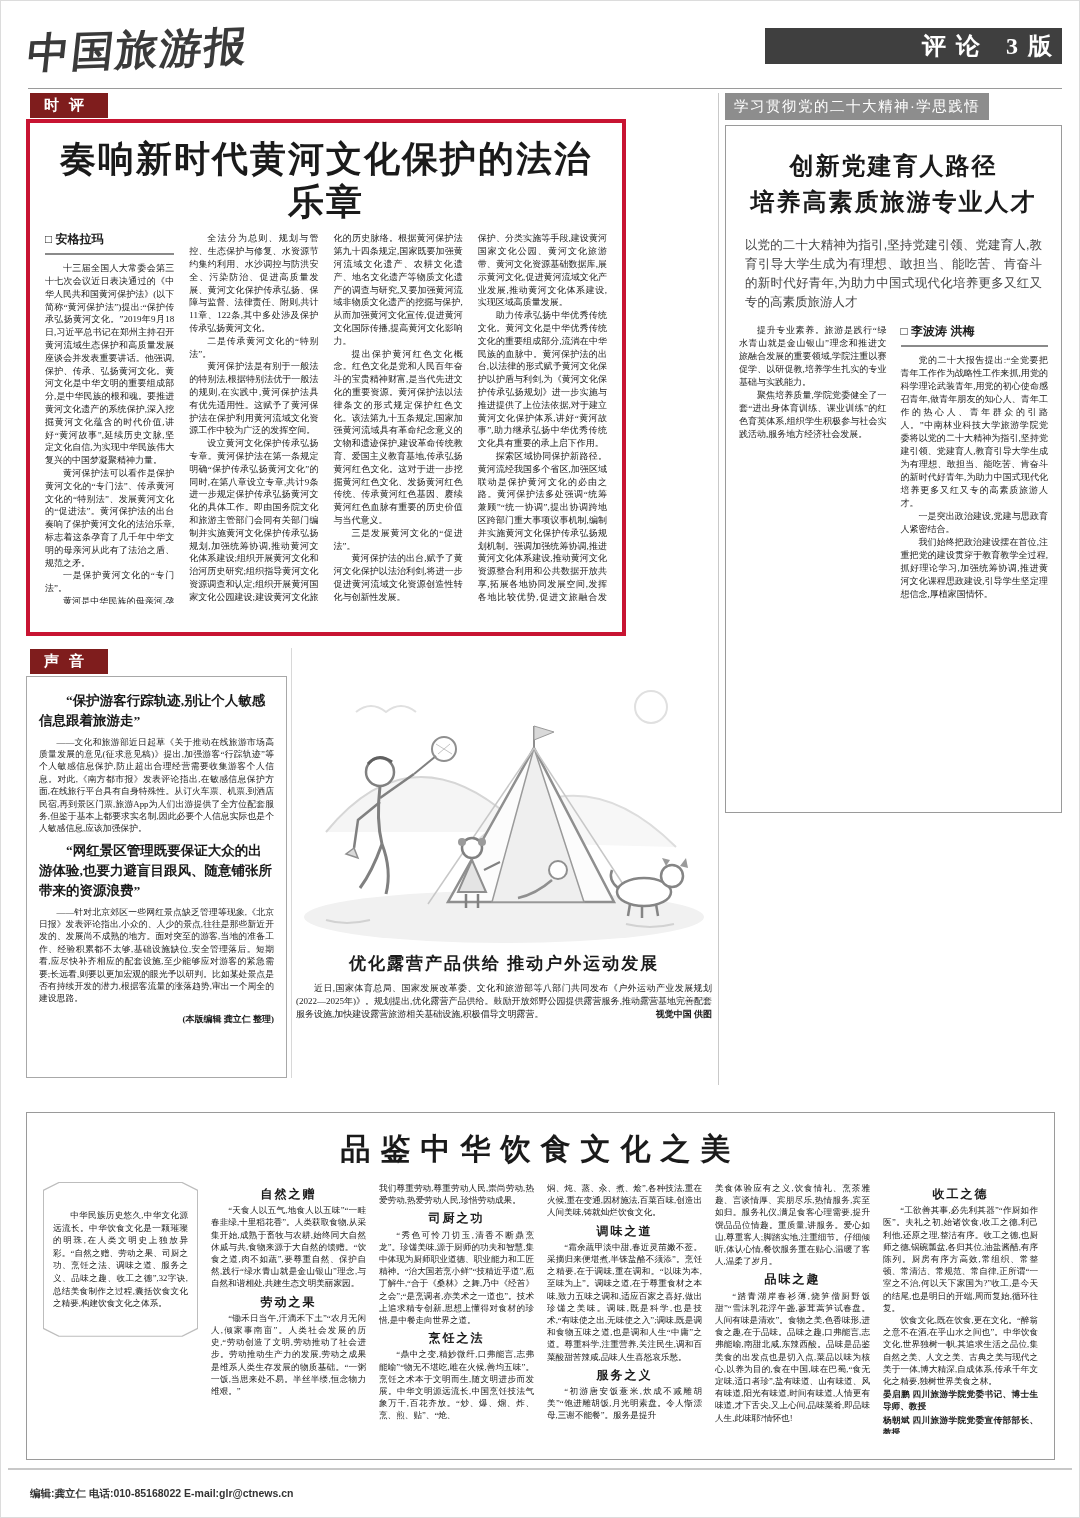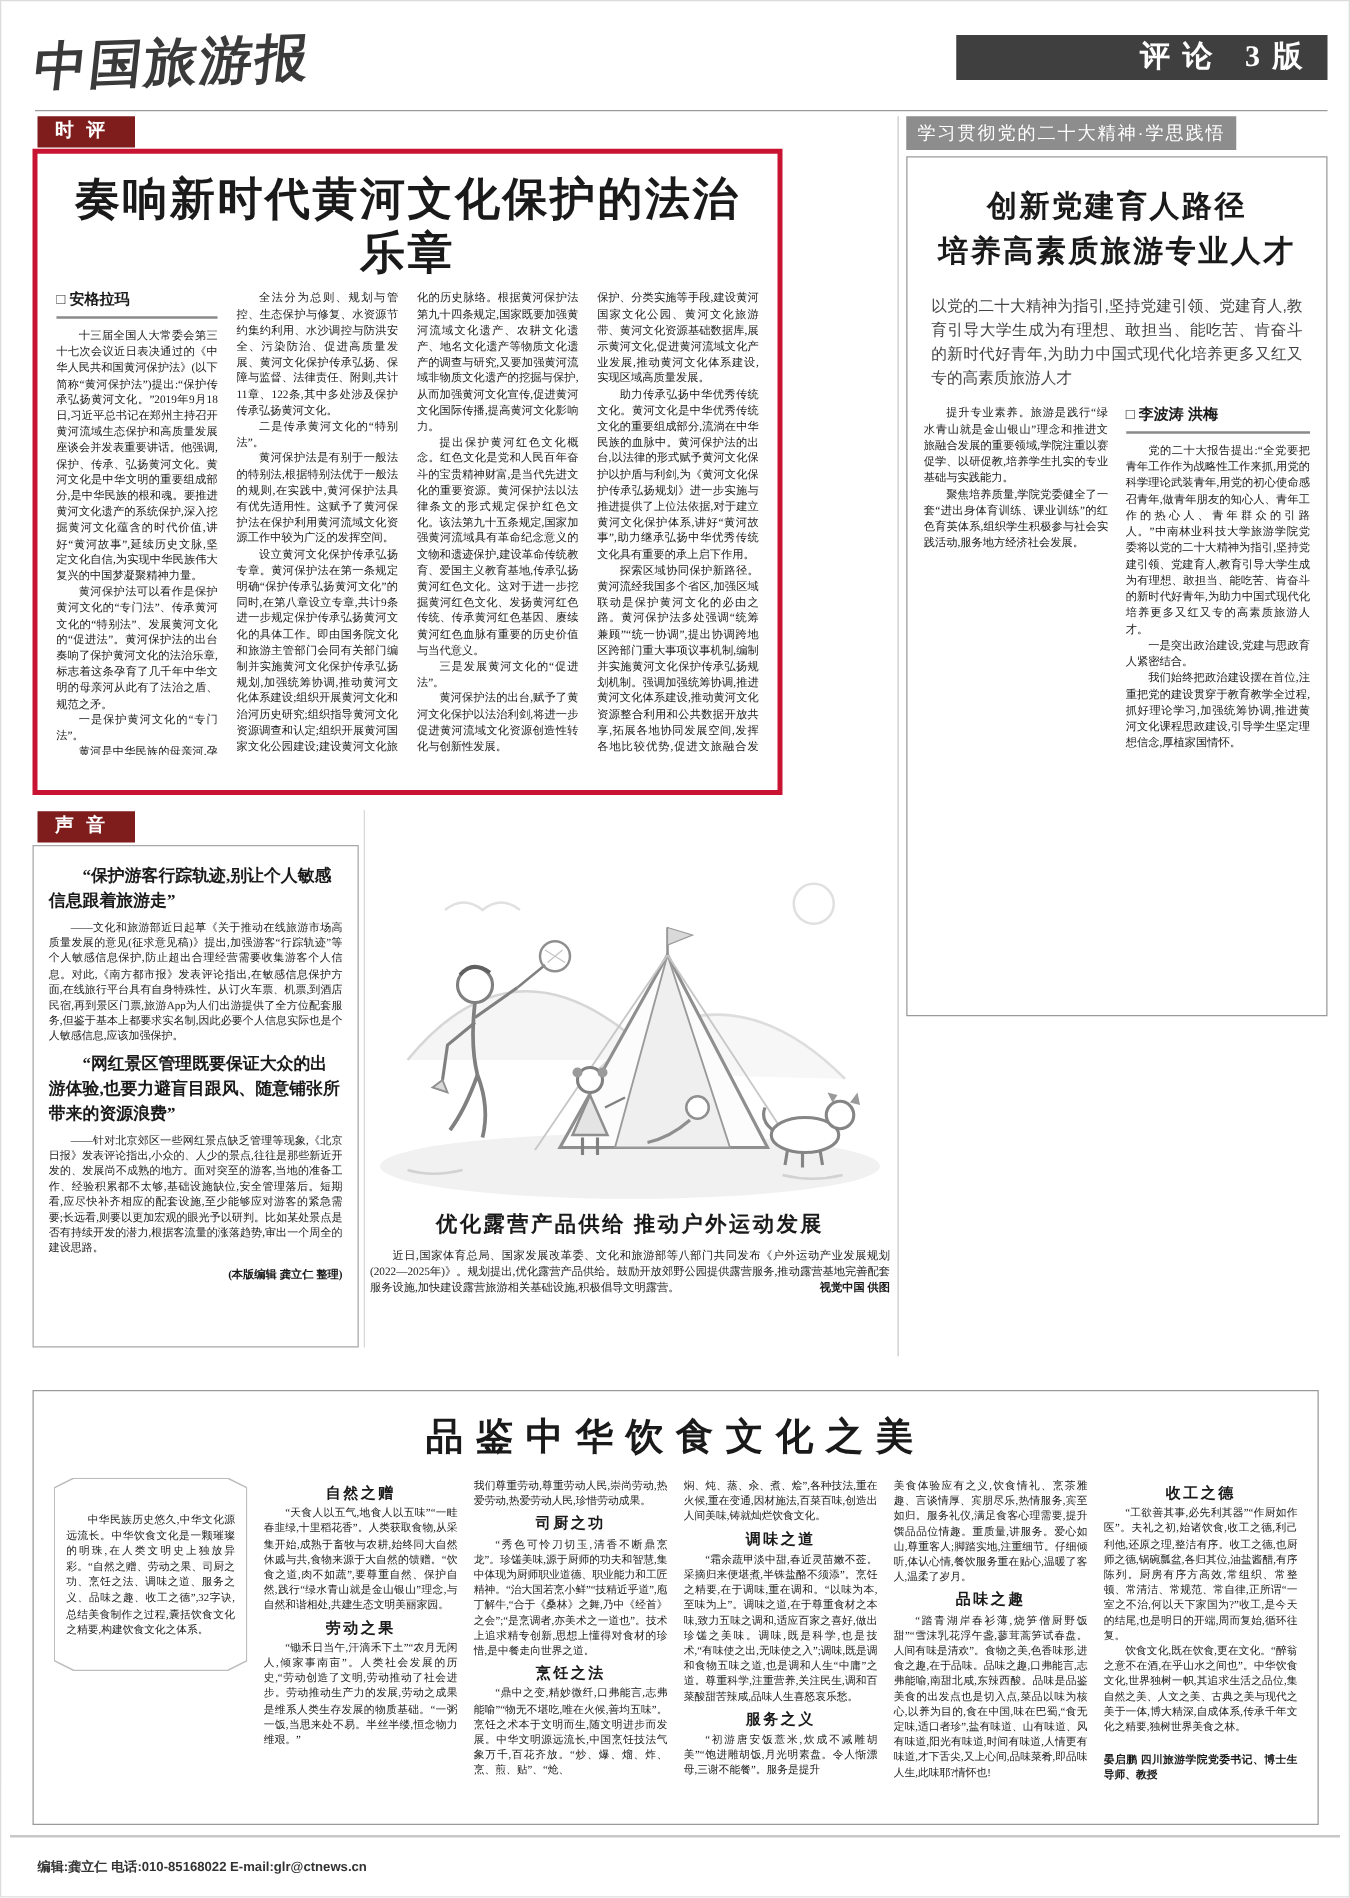--- a/index.html
+++ b/index.html
@@ -7,21 +7,21 @@
         font-family:"Liberation Serif","DejaVu Serif",serif;color:#1a1a1a;overflow:hidden;
         box-shadow:inset 0 0 0 1px #dcdcdc;}
   
   .logo{position:absolute;left:28px;top:22px;font-size:42px;font-weight:bold;color:#3a3a3a;
         transform:skewX(-8deg) rotate(-2deg);letter-spacing:2px;white-space:nowrap;}
   .date-block{position:absolute;left:162px;top:34px;color:#555;}
   .date-line{font-size:13px;font-weight:bold;letter-spacing:1px;color:#4a4a4a;}
   .eng{font-size:12px;letter-spacing:4px;color:#777;margin-top:4px;font-family:"Liberation Sans",sans-serif;}
   .edition-bar{position:absolute;left:765px;top:28px;width:297px;height:36px;background:#3f3f3f;
         color:#fff;font-size:24px;font-weight:bold;letter-spacing:10px;text-align:right;
-        line-height:36px;padding-right:10px;box-sizing:border-box;}
+        line-height:36px;box-sizing:border-box;}
   .mast-rule{position:absolute;left:28px;top:88px;width:1034px;height:1px;background:#9a9a9a;}
   .vsep1{position:absolute;left:718px;top:93px;width:1px;height:992px;background:#c9c9c9;}
   .vsep2{position:absolute;left:291px;top:648px;width:1px;height:430px;background:#d8d8d8;}
   
   .sec-label{position:absolute;background:#7f1d1d;color:#fff;font-size:15px;font-weight:bold;
         letter-spacing:10px;text-align:center;line-height:25px;width:78px;height:25px;}
   #lbl-shiping{left:30px;top:93px;}
   #lbl-shengyin{left:30px;top:649px;}
   
   .red-box{position:absolute;left:26px;top:119px;width:600px;height:517px;border:4px solid #c81432;
@@ -35,21 +35,21 @@
   .byline{font-size:12px;font-weight:bold;text-indent:0;border-bottom:2px solid #8a8a8a;
         padding:1px 0 7px;margin-bottom:7px;font-family:"Liberation Sans",sans-serif;}
   .note{text-align:right;font-weight:bold;text-indent:0 !important;margin-top:4px;}
   
   .voice-box{position:absolute;left:26px;top:676px;width:261px;height:402px;border:1px solid #a8a8a8;
         box-sizing:border-box;padding:8px 12px;overflow:hidden;}
   .v-title{font-size:13.5px;font-weight:bold;line-height:1.5;margin:6px 0 4px;text-indent:2em;}
   .v-body{font-size:8.8px;line-height:12.4px;text-align:justify;color:#222;}
   .v-note{text-align:right;font-size:9px;font-weight:bold;margin-top:8px;}
   
-  .illu{position:absolute;left:296px;top:668px;width:416px;height:430px;}
+  .illu{position:absolute;left:296px;top:652px;width:416px;height:430px;}
   .illu svg{display:block;margin:0 auto;}
   .illu-caption{text-align:center;font-size:17px;font-weight:bold;letter-spacing:2px;margin-top:2px;}
   .illu-desc{font-size:9px;line-height:13px;text-align:justify;margin-top:7px;color:#222;text-indent:2em;}
   .illu-credit{text-align:right;font-size:9px;font-weight:bold;margin-top:-13px;}
   
   .party{position:absolute;left:725px;top:93px;width:337px;}
   .kicker{display:inline-block;background:#8d8d8d;color:#fff;font-size:14.5px;padding:4px 9px;
         letter-spacing:1.5px;font-family:"Liberation Sans",sans-serif;}
   .p-box{border:1px solid #9a9a9a;margin-top:5px;height:688px;box-sizing:border-box;
         padding:12px 13px;overflow:hidden;}
@@ -64,21 +64,21 @@
         box-sizing:border-box;padding:8px 16px;overflow:hidden;}
   .f-headline{text-align:center;font-size:30px;font-weight:bold;letter-spacing:10px;margin:8px 0 12px;}
   .f-cols{display:flex;gap:13px;height:252px;overflow:hidden;}
   .f-col{flex:1;font-size:8.6px;line-height:12.2px;text-align:justify;}
   .f-col h4{font-size:12px;font-weight:bold;text-align:center;margin:6px 0 4px;letter-spacing:2px;}
   .octo-outer{background:#bdbdbd;clip-path:polygon(10% 0,90% 0,100% 5%,100% 95%,90% 100%,10% 100%,0 95%,0 5%);
         padding:1px;}
   .octo-inner{background:#fff;clip-path:polygon(10% 0,90% 0,100% 5%,100% 95%,90% 100%,10% 100%,0 95%,0 5%);
         padding:26px 9px;font-size:8.6px;line-height:12.6px;text-align:justify;}
   .octo-inner p{margin:0;text-indent:2em;}
-  .f-authors p{text-indent:0;font-weight:bold;margin-top:14px;}
+  .f-authors p{text-indent:0;font-weight:bold;margin-top:1px;}
   
   .foot-rule{position:absolute;left:8px;top:1468px;width:1064px;height:2px;background:#c8c8c8;}
   .footer-text{position:absolute;left:30px;top:1487px;font-size:10.5px;font-weight:bold;color:#333;
         font-family:"Liberation Sans",sans-serif;}
 </style>
 </head>
 <body>
 
 <div class="page">
 

